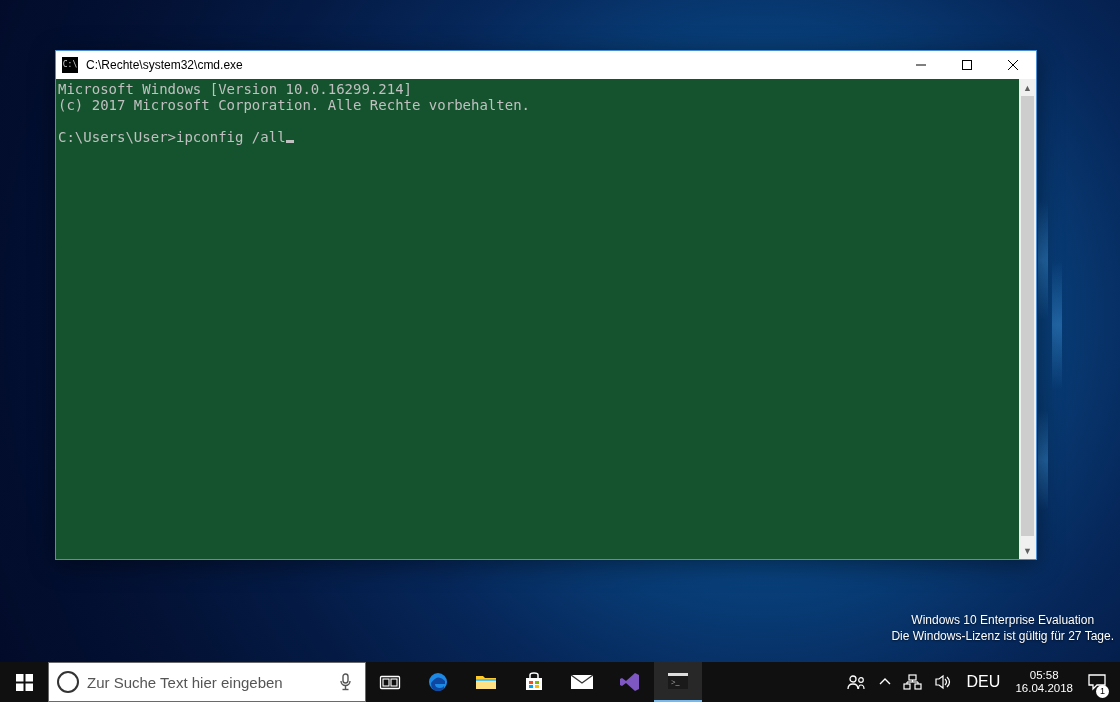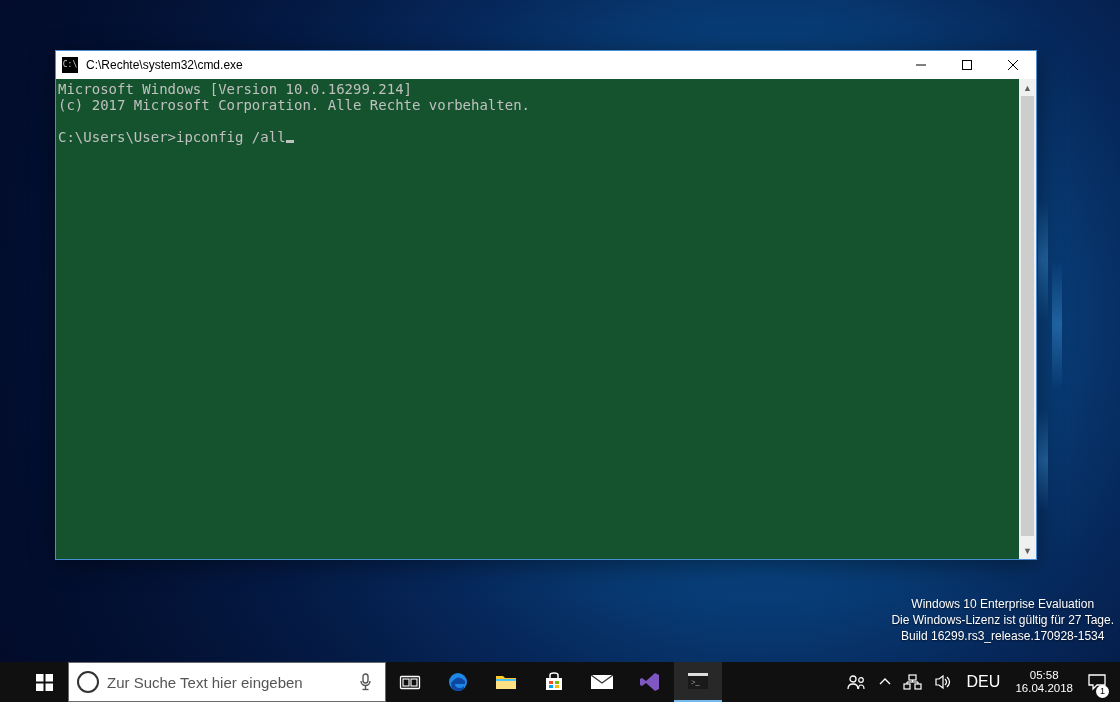--- a/index.html
+++ b/index.html
@@ -25,21 +25,21 @@
 #cmd-prompt-line{margin-top:16px;}
 .cursor{display:inline-block;width:8px;height:3px;background:#c0c0c0;vertical-align:-1px;animation:blink 1s steps(1) infinite;margin-left:0;}
 @keyframes blink{50%{opacity:0;}}
 #cmd-scroll{width:17px;background:#f0f0f0;position:relative;}
 #cmd-scroll .arrow{position:absolute;left:0;width:17px;height:17px;display:flex;align-items:center;justify-content:center;font-size:9px;color:#606060;}
 #cmd-scroll .arrow.up{top:0;}
 #cmd-scroll .arrow.down{bottom:0;}
 #cmd-scroll .thumb{position:absolute;left:2px;right:2px;top:17px;height:440px;background:#cdcdcd;}
 
 
-#taskbar{position:absolute;left:0;right:0;bottom:0;height:40px;background:#101010;display:flex;align-items:stretch;color:#fff;padding-left:20px;}
+#taskbar{position:absolute;left:0;right:0;bottom:0;height:40px;background:#101010;display:flex;align-items:stretch;color:#fff;}
 .tb-btn{width:48px;display:flex;align-items:center;justify-content:center;}
 .tb-btn.active{background:rgba(255,255,255,.10);border-bottom:2px solid #76b9ed;box-sizing:border-box;}
 #start svg{display:block;}
 #searchbox{flex:0 0 318px;background:#fff;display:flex;align-items:center;color:#666;position:relative;border:1px solid #6a6a6a;box-sizing:border-box;}
 #cortana{width:38px;display:flex;align-items:center;justify-content:center;}
 #cortana .ring{width:18px;height:18px;border:2px solid #333;border-radius:50%;}
 #search-text{flex:1 1 auto;font-size:15px;color:#555;}
 #mic{width:40px;display:flex;align-items:center;justify-content:center;color:#555;}
 .task-icons{display:flex;}
 #tray{margin-left:auto;display:flex;align-items:center;}
@@ -55,21 +55,20 @@
 <body>
 
 <div id="desktop">
   <div class="streak s1"></div>
   <div class="streak s2"></div>
   <div class="streak s3"></div>
 
   <div id="watermark">
     <div>Windows 10 Enterprise Evaluation</div>
     <div>Die Windows-Lizenz ist gültig für 27 Tage.</div>
-    <div>Build 16299.rs3_release.170928-1534</div>
   </div>
 
   <div id="cmd-window">
     <div id="cmd-titlebar">
       <div id="cmd-title-icon">
           <span>C:\</span>
         </div>
       <div id="cmd-title-text">C:\Rechte\system32\cmd.exe</div>
       <div id="cmd-title-spacer"></div>
       <div class="winbtn" title="Minimize">

